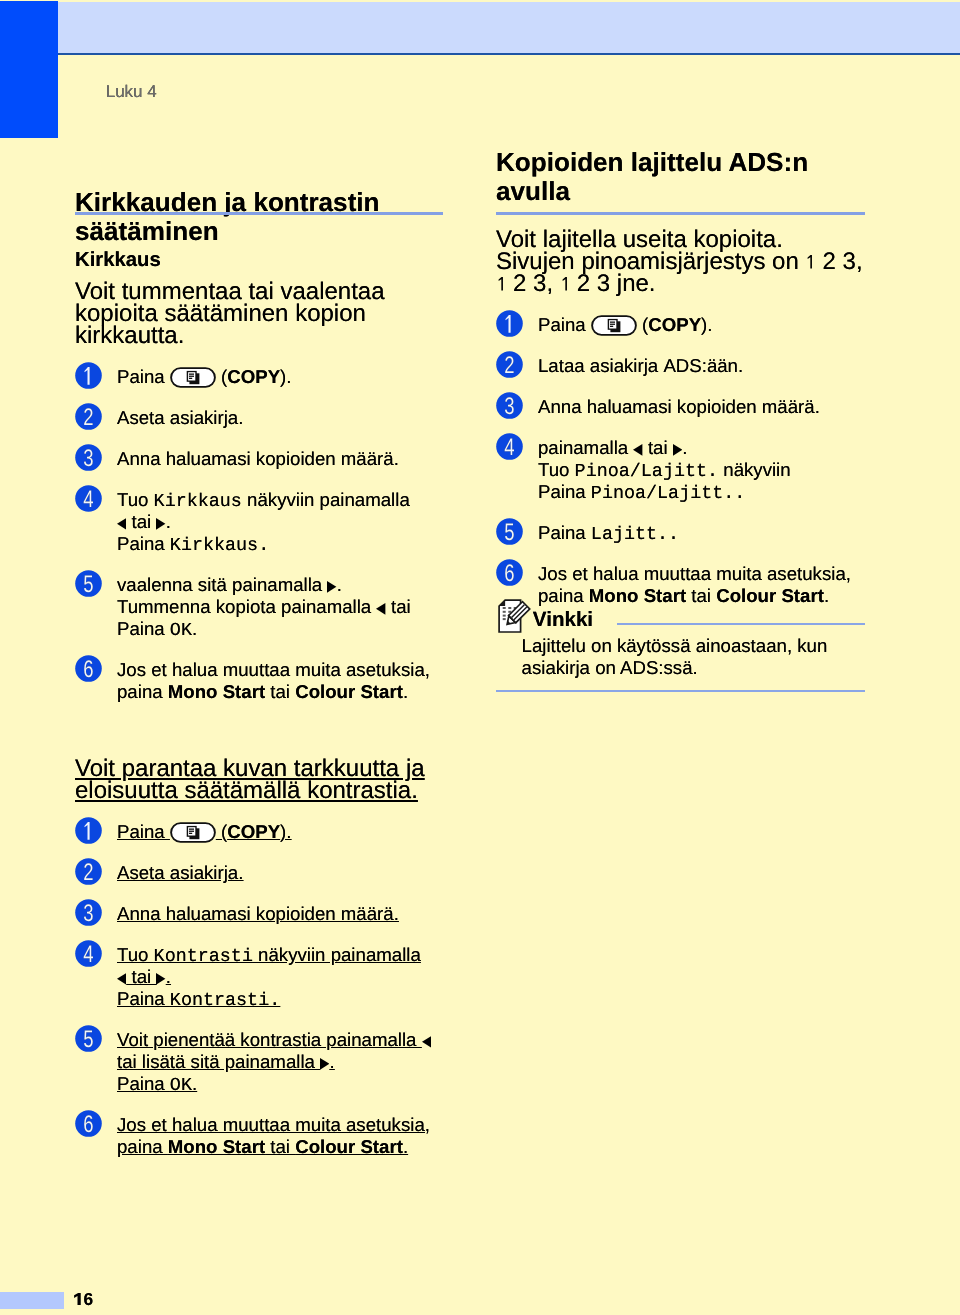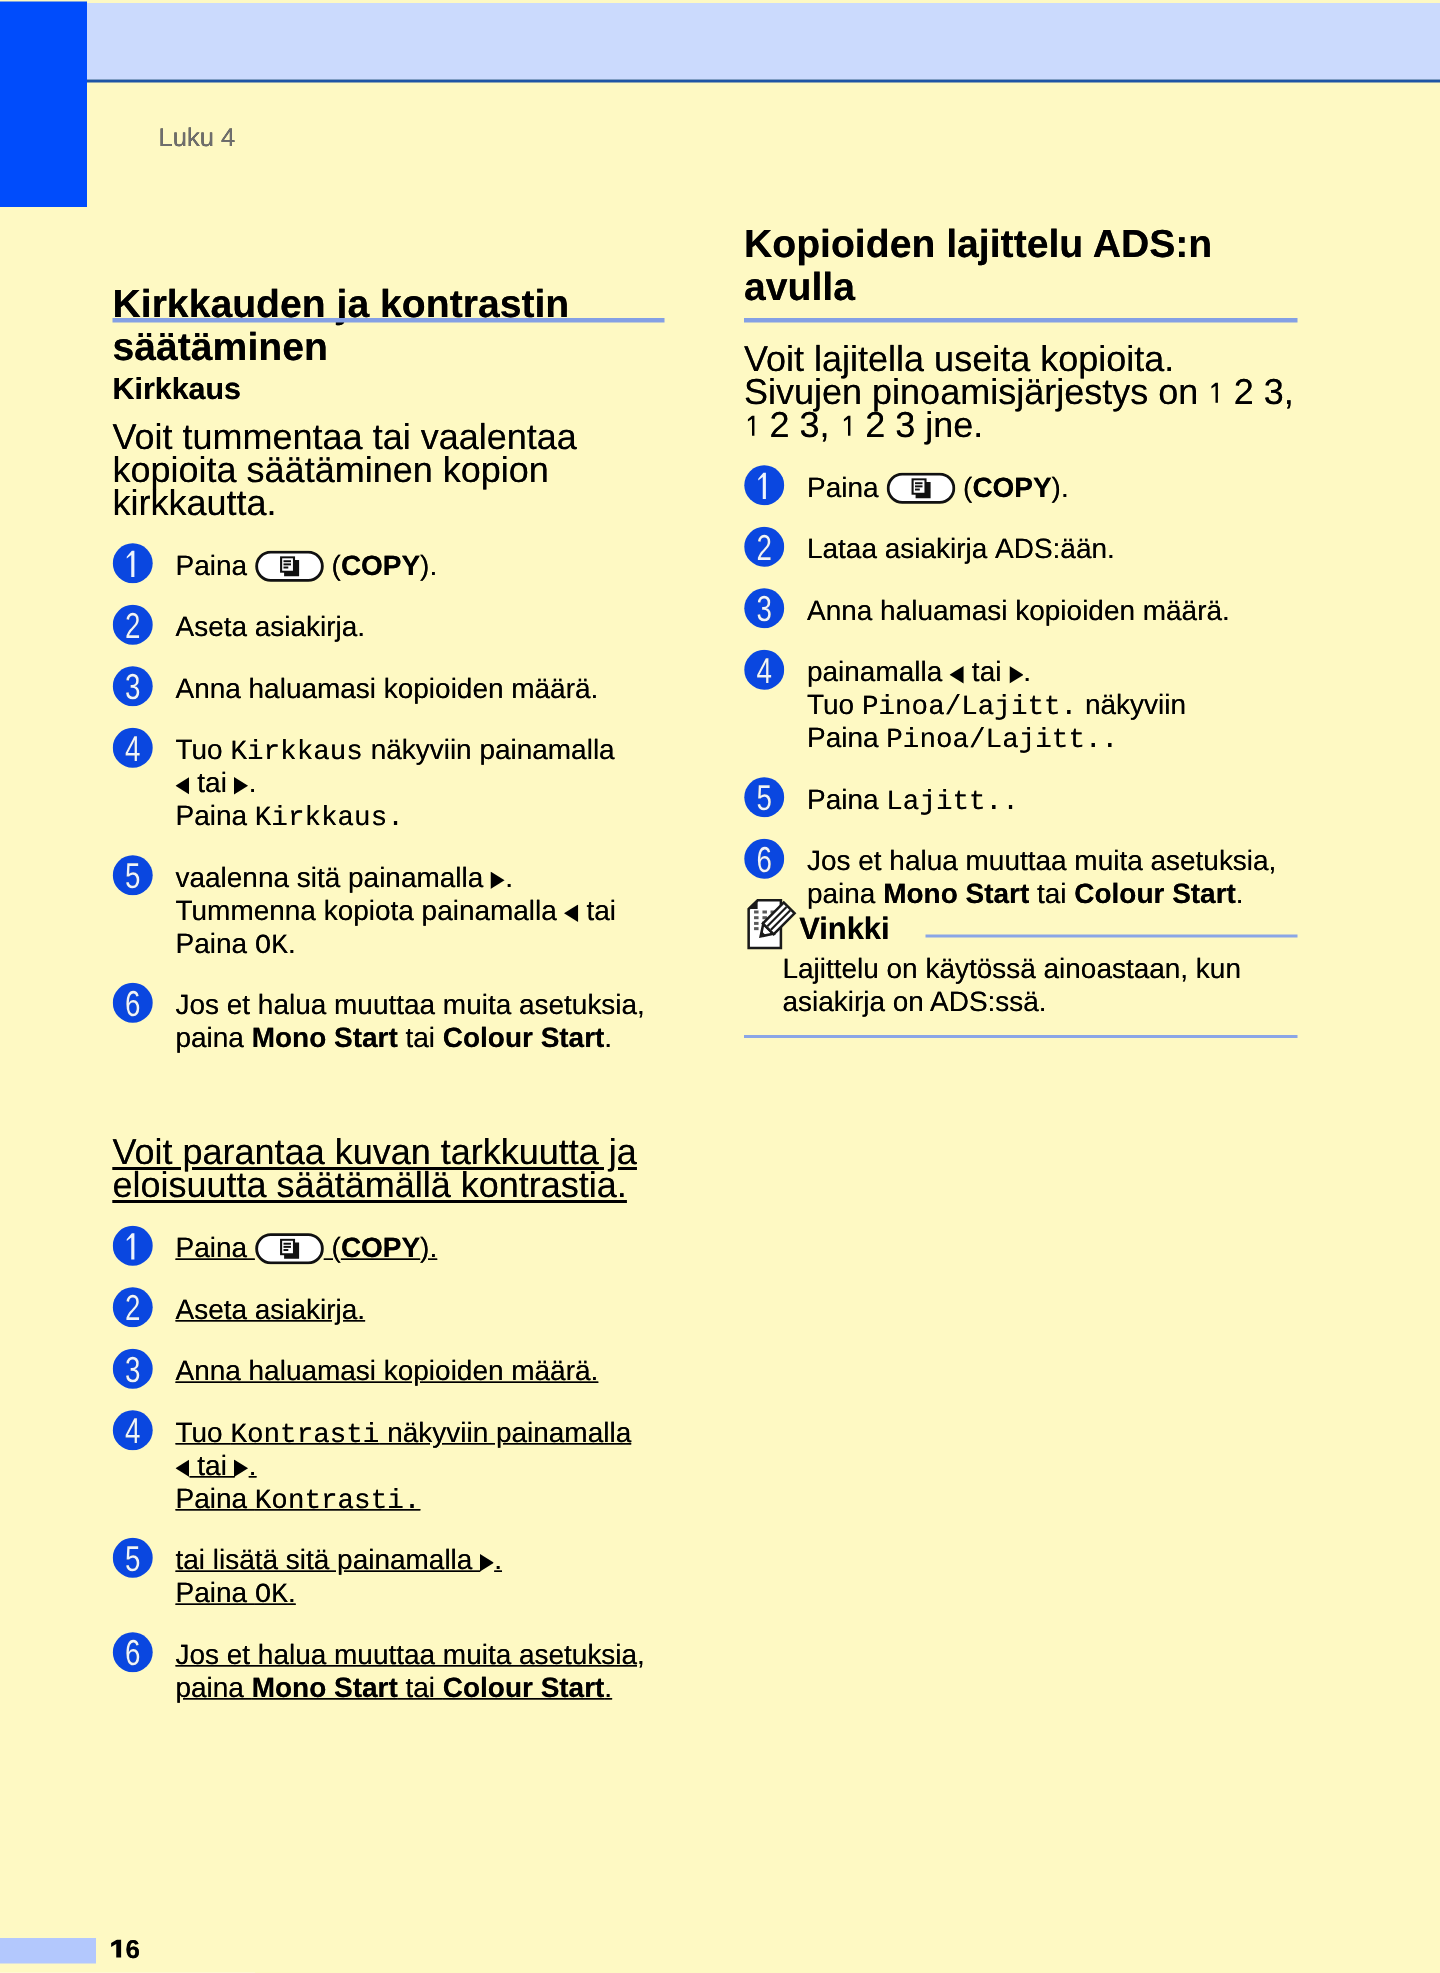--- a/index.html
+++ b/index.html
@@ -233,20 +233,23 @@
             </div>
           </div>
           <div class="step" style="margin-top:19px">
             <span class="num">
               <svg width="27" height="27" viewBox="0 0 27 27">
                 <circle cx="13.5" cy="13.5" r="13.3" fill="#0a47e0"></circle>
                 <text class="numtxt" x="13.5" y="22.0" fill="#eef4fd" text-anchor="middle" textLength="10.3" lengthAdjust="spacingAndGlyphs">5</text>
               </svg>
             </span>
             <div>
+              <div class="tline"><span>Voit&nbsp;pienentää&nbsp;kontrastia&nbsp;painamalla&nbsp;</span><span class="arw"><svg width="9.4" height="11.7" viewBox="0 0 9.4 11.7">
+                    <path d="M9.4 0 L9.4 11.7 L0 5.85 Z" fill="#000"></path>
+                  </svg></span></div>
               <div class="tline"><span>tai&nbsp;lisätä&nbsp;sitä&nbsp;painamalla&nbsp;</span><span class="arw"><svg width="9.4" height="11.7" viewBox="0 0 9.4 11.7">
                     <path d="M0 0 L0 11.7 L9.4 5.85 Z" fill="#000"></path>
                   </svg></span><span>.</span></div>
               <div class="tline"><span>Paina&nbsp;</span><span class="mono">OK</span><span>.</span></div>
             </div>
           </div>
           <div class="step" style="margin-top:19px">
             <span class="num">
               <svg width="27" height="27" viewBox="0 0 27 27">
                 <circle cx="13.5" cy="13.5" r="13.3" fill="#0a47e0"></circle>

